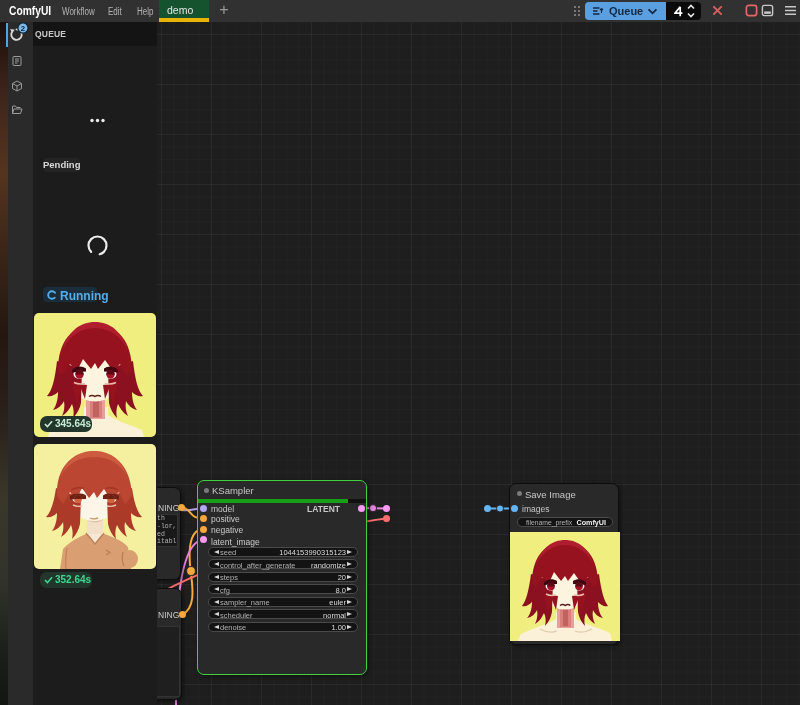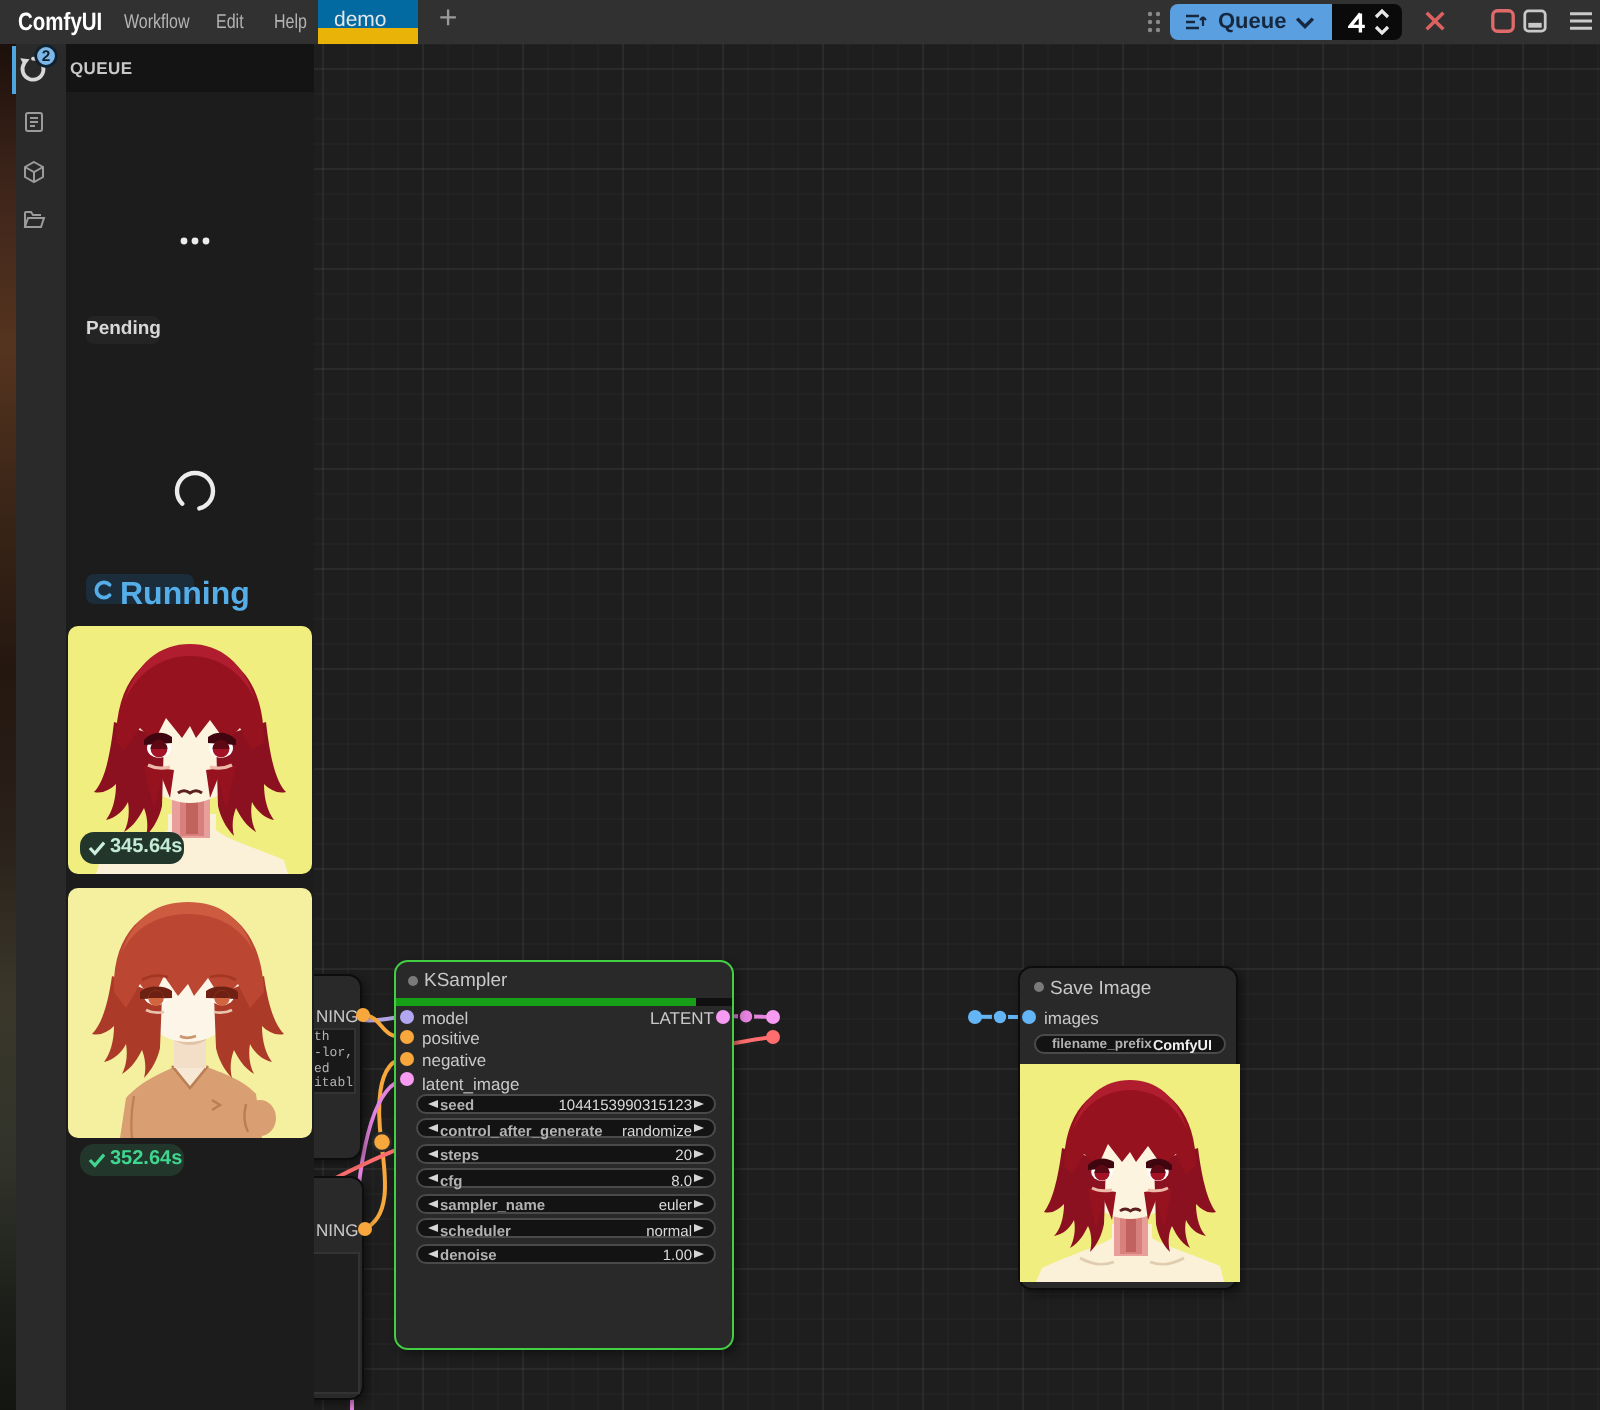--- a/index.html
+++ b/index.html
@@ -6,22 +6,22 @@
   html,body { width:800px; height:705px; overflow:hidden; background:#1e1e1e;
     font-family:"Liberation Sans", sans-serif; -webkit-font-smoothing:antialiased; }
   #stage { transform:translateZ(0); }
   .abs { position:absolute; }
   #stage { position:relative; width:800px; height:705px; }
 
   
   #topbar { position:absolute; left:0; top:0; width:800px; height:22px; background:#313131; z-index:30; }
   #logo { position:absolute; left:9px; top:4px; font-size:12.5px; font-weight:bold; color:#ffffff; transform:scaleX(0.82); transform-origin:0 0; }
   .menuitem { position:absolute; top:6px; font-size:10px; color:#b4b4b4; transform:scaleX(0.8); transform-origin:0 0; }
-  #tab { position:absolute; left:159px; top:0; width:50px; height:22px; background:#0369a1;
-    border-bottom:8px solid #eab308; color:#e6e6e6; font-size:10.5px; line-height:20px; text-align:left; padding-left:8px; }
+  #tab { position:absolute; left:159px; top:0; width:50px; height:22px; background:#14532d;
+    border-bottom:4px solid #eab308; color:#e6e6e6; font-size:10.5px; line-height:20px; text-align:left; padding-left:8px; }
   #plusbtn { position:absolute; left:215px; top:1px; width:18px; height:18px; color:#9a9a9a; font-size:16px; line-height:18px; text-align:center; }
 
   #toolgroup { position:absolute; left:411px; top:2px; width:159px; height:18px; background:#1d1d1d; border-radius:4px; }
   #managerbtn { position:absolute; left:2px; top:1px; width:59px; height:16px; background:#3875c5; border-radius:3px;
      color:#fff; font-size:10px; line-height:16px; }
   #managerbtn span { margin-left:16px; }
   .toolicon { position:absolute; top:2px; width:14px; height:14px; }
 
   #queuegrp { position:absolute; left:585px; top:2px; width:116px; height:18px; border-radius:4px; overflow:hidden; }
   #queuebtn { position:absolute; left:0; top:0; width:81px; height:18px; background:#5a9fe0; }
@@ -37,21 +37,21 @@
   #activebar { position:absolute; left:-2.5px; top:1px; width:2.5px; height:24px; background:#4da6e0; }
 
   
   #panel { position:absolute; left:33px; top:22px; width:124px; height:683px; background:#1c1c1c; }
   #panelhdr { position:absolute; left:0; top:0; width:124px; height:24px; background:#141414;
      color:#c8c8c8; font-size:8.5px; font-weight:bold; letter-spacing:0.2px; line-height:24px; padding-left:2px;}
   
   #pending { position:absolute; left:10px; top:136px; width:37px; height:14px; background:#242424; border-radius:4px;
      color:#d8d8d8; font-size:9.5px; font-weight:bold; line-height:14px; text-align:center; }
   #running { position:absolute; left:10px; top:265px; width:54px; height:15px; background:#1b2c3a; border-radius:4px; }
-  #running .rtxt { position:absolute; left:17px; top:1.5px; font-size:16px; font-weight:bold; color:#55aee8; }
+  #running .rtxt { position:absolute; left:17px; top:1.5px; font-size:12px; font-weight:bold; color:#55aee8; }
 
   .thumb { position:absolute; left:1px; width:122px; border-radius:5px; overflow:hidden; }
   .badge { position:absolute; left:7px; width:52px; height:16px; background:#23362c; border-radius:7px;
      color:#c4ecd4; font-size:10px; font-weight:bold; line-height:16px; }
   .badge span { margin-left:15px; }
 
   
   #canvas { position:absolute; left:157px; top:22px; width:643px; height:683px; background-color:#1e1e1e;
     background-image:
       linear-gradient(rgba(255,255,255,0.035) 1px, transparent 1px),
@@ -61,21 +61,21 @@
     background-size:50px 50px, 50px 50px, 12.5px 12.5px, 12.5px 12.5px;
     background-position:4px 12px,4px 12px,4px 12px,4px 12px; }
 
   
   .node { position:absolute; background:#292929; border:1px solid #0d0d0d; border-radius:7px; box-shadow:2px 2px 4px rgba(0,0,0,0.4); }
   .ntitle { position:absolute; font-size:9.5px; color:#c8c8c8; }
   .ndot { position:absolute; width:5px; height:5px; border-radius:50%; background:#7a7a7a; }
   .port { position:absolute; width:7px; height:7px; border-radius:50%; }
   .plabel { position:absolute; font-size:8.5px; color:#c9c9c9; }
   .widget { position:absolute; height:10px; background:#131313; border:1px solid #4a4a4a; border-radius:6px; font-size:8px; color:#b2b2b2; }
-  .widget .wname { position:absolute; left:11px; top:0.5px; font-size:7.5px;font-weight:bold; }
+  .widget .wname { position:absolute; left:11px; top:0.5px; font-size:7.5px; }
   .widget .wval { position:absolute; right:11px; top:0.5px; color:#dcdcdc; font-size:7.5px; }
   .wal { position:absolute; left:5px; top:2px; width:0; height:0;
      border-top:2.8px solid transparent; border-bottom:2.8px solid transparent; border-right:5px solid #d6d6d6; }
   .war { position:absolute; right:5px; top:2px; width:0; height:0;
      border-top:2.8px solid transparent; border-bottom:2.8px solid transparent; border-left:5px solid #d6d6d6; }
   #canvas { overflow:hidden; }
 </style>
 </head>
 <body>
 <div id="stage">
@@ -112,21 +112,21 @@
 
     <div class="node" style="left:40px; top:458px; width:170px; height:195px; border:1.5px solid #43cf43;">
       <div class="ndot" style="left:6px; top:6.5px;"></div>
       <div class="ntitle" style="left:14px; top:4px;">KSampler</div>
       <div class="abs" style="left:0; top:17.5px; width:150px; height:4px; background:#17a017;"></div>
       <div class="abs" style="left:150px; top:17.5px; width:18px; height:4px; background:#101010;"></div>
       <div class="plabel" style="left:13px; top:22.5px;">model</div>
       <div class="plabel" style="left:13px; top:33px;">positive</div>
       <div class="plabel" style="left:13px; top:43.5px;">negative</div>
       <div class="plabel" style="left:13px; top:56px;">latent_image</div>
-      <div class="plabel" style="right:9px; top:22.5px;">LATENT</div>
+      <div class="plabel" style="right:26px; top:22.5px;font-weight:bold;">LATENT</div>
       <div class="widget" style="left:10px; top:65.5px; width:150px;">
           <i class="wal"></i>
           <span class="wname">seed</span>
           <span class="wval">1044153990315123</span>
           <i class="war"></i>
         </div>
       <div class="widget" style="left:10px; top:78px; width:150px;">
           <i class="wal"></i>
           <span class="wname">control_after_generate</span>
           <span class="wval">randomize</span>

